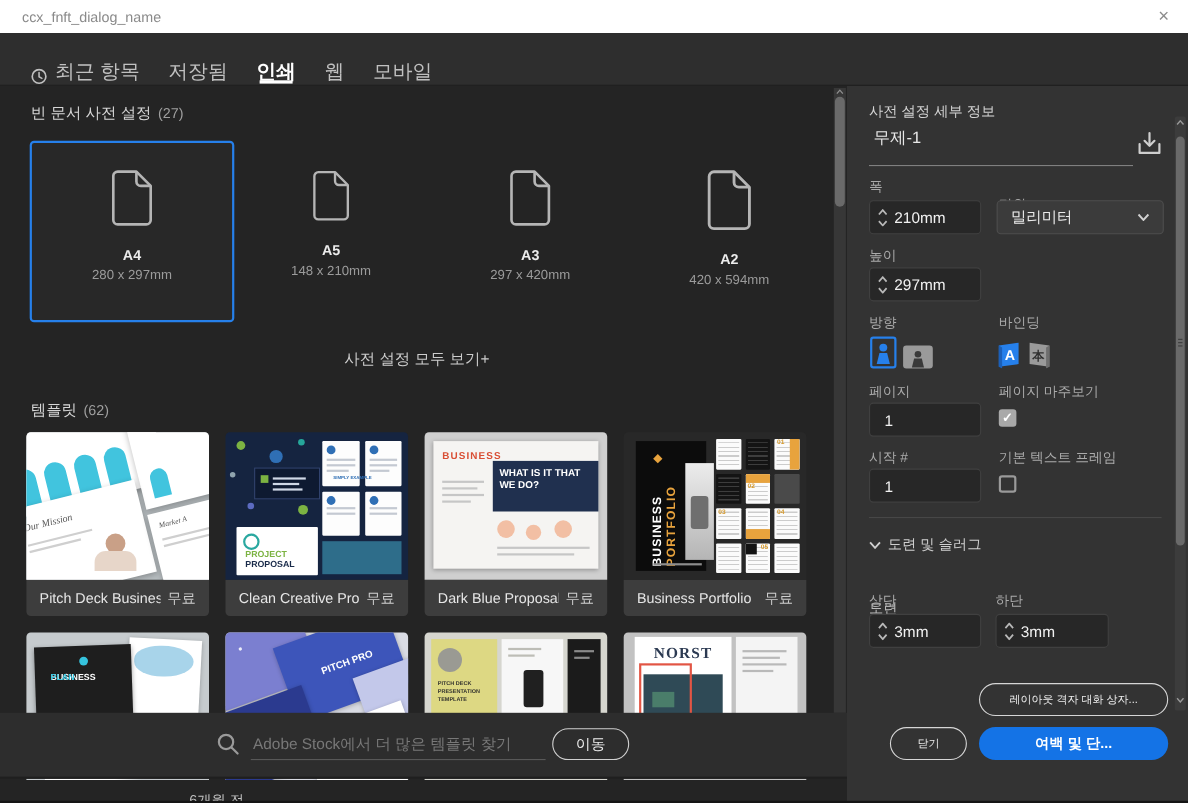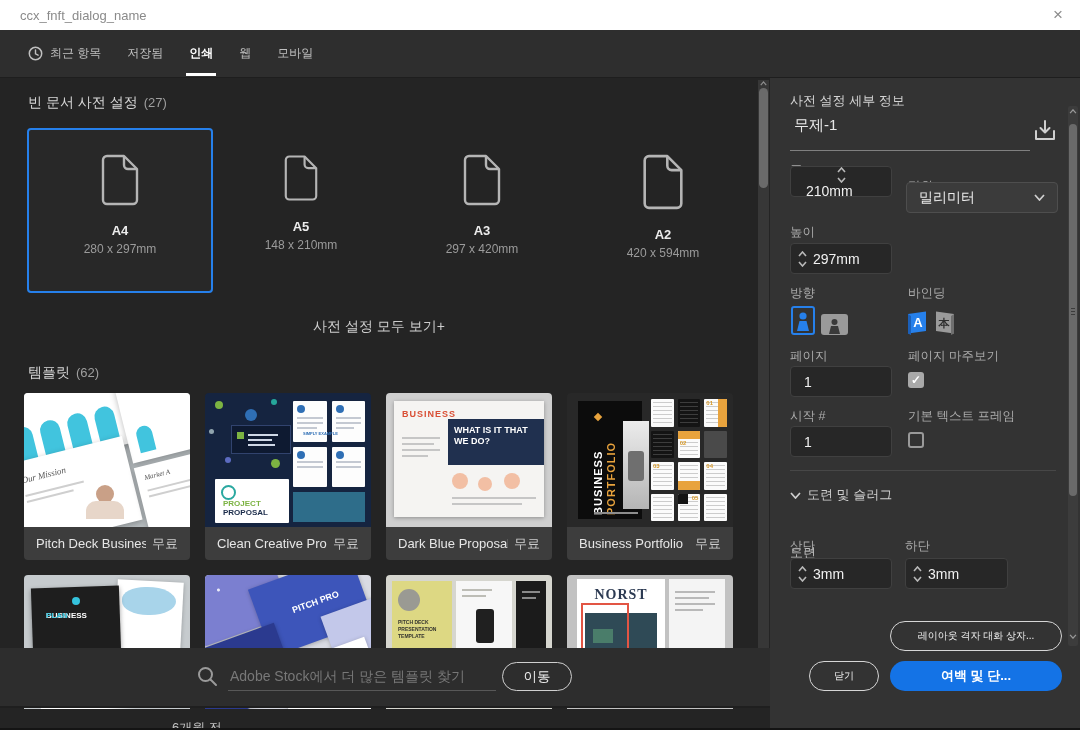--- a/index.html
+++ b/index.html
@@ -10,21 +10,21 @@
   }
   
   .titlebar{position:absolute;top:0;left:0;width:1080px;height:30px;background:#ffffff;z-index:20;}
   .titlebar .title{position:absolute;left:20px;top:8px;font-size:13px;color:#8a8a8a;}
   .close-x{position:absolute;right:10px;top:3px;width:24px;height:24px;text-align:center;line-height:24px;
     font-size:17px;color:#8c8c8c;cursor:pointer;}
   
   .tabbar{position:absolute;top:30px;left:0;width:1080px;height:48px;background:#2e2e2e;
     display:flex;align-items:center;gap:26px;padding-left:28px;box-sizing:border-box;z-index:15;
     border-bottom:1px solid #1e1e1e;}
-  .tab{position:relative;height:100%;display:flex;align-items:center;gap:7px;font-size:12px;color:#c0c0c0;cursor:pointer;}
+  .tab{position:relative;height:100%;display:flex;align-items:flex-end;gap:7px;font-size:18px;color:#c0c0c0;cursor:pointer;}
   .tab.active{color:#ffffff;font-weight:700;}
   .tab.active::after{content:"";position:absolute;left:50%;transform:translateX(-50%);bottom:1px;width:30px;height:3px;background:#ffffff;}
   
   .main{position:absolute;top:78px;left:0;width:770px;bottom:0;background:#242424;overflow:hidden;}
   .section-title{position:absolute;left:28px;font-size:14px;color:#d6d6d6;}
   .section-title .count{color:#9f9f9f;font-size:13px;margin-left:6px;}
   
   .preset{position:absolute;top:50px;width:186px;height:165px;text-align:center;cursor:pointer;box-sizing:border-box;}
   .preset.selected{border:2px solid #2680eb;border-radius:4px;background:#282828;}
   .preset .doc{margin-top:26px;}
@@ -502,21 +502,21 @@
   <input class="doc-name" type="text" value="무제-1" style="">
   <div class="name-line"></div>
   <svg class="dl-icon" viewBox="0 0 26 26">
     <path d="M13 3 v11" stroke="#cfcfcf" stroke-width="2" stroke-linecap="round" fill="none"></path>
     <path d="M8.5 10 L13 14.5 L17.5 10" stroke="#cfcfcf" stroke-width="2" stroke-linecap="round" stroke-linejoin="round" fill="none"></path>
     <path d="M4 13 v8 h18 v-8" stroke="#cfcfcf" stroke-width="2" stroke-linecap="round" stroke-linejoin="round" fill="none"></path>
   </svg>
 
   <div class="lbl" style="left:20px;top:84px;">폭</div>
   <div class="lbl" style="left:138px;top:84px;margin-top:16px;">단위</div>
-  <div class="field" style="left:20px;top:88px;width:102px;flex-direction:column;">
+  <div class="field" style="left:20px;top:104px;width:102px;">
     <span class="spin">
       <svg width="9" height="6" viewBox="0 0 9 6">
           <polyline points="1,5 4.5,1 8,5" fill="none" stroke="#b8b8b8" stroke-width="1.6"></polyline>
         </svg>
       <svg width="9" height="6" viewBox="0 0 9 6">
           <polyline points="1,1 4.5,5 8,1" fill="none" stroke="#b8b8b8" stroke-width="1.6"></polyline>
         </svg>
     </span>
     <input type="text" value="210mm" style="">
   </div>

